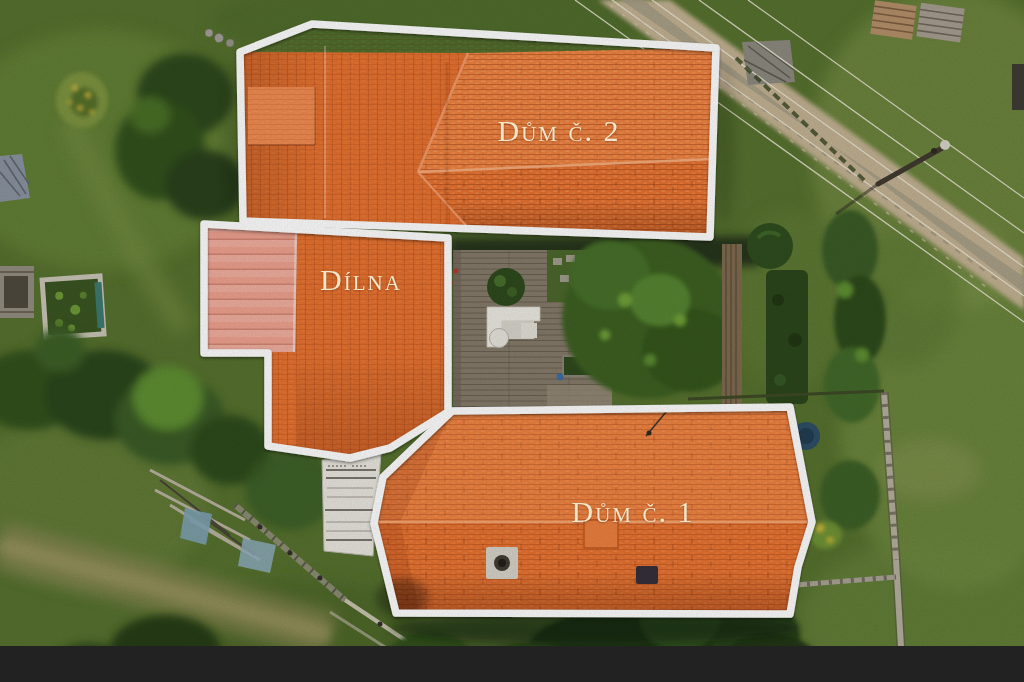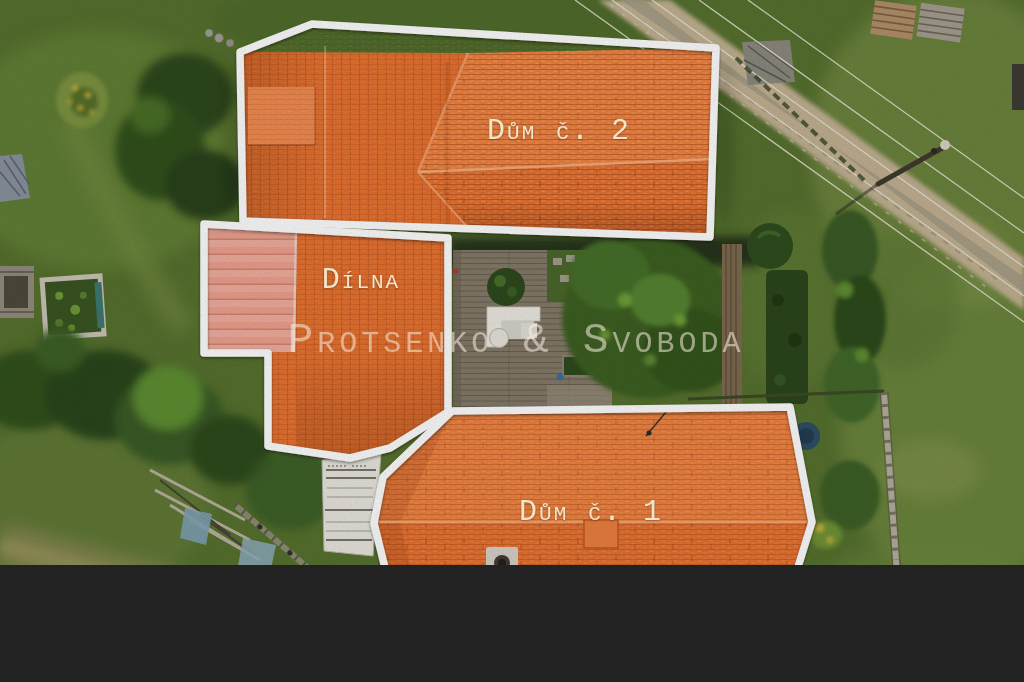--- a/index.html
+++ b/index.html
@@ -5,22 +5,22 @@
   :root{
     --roof-orange:#E8722F; --roof-orange-light:#F0823F; --roof-orange-dark:#DD6428;
     --roof-pink:#EFA28F; --roof-pink-light:#F4B3A2;
     --outline-white:#FFFFFF; --label-cream:#F3E6C8; --watermark-cream:rgba(247,239,224,0.55);
     --grass-base:#57722F; --grass-light:#7C9549; --grass-dark:#3F5A24;
     --tree-dark:#2A421B; --tree-mid:#3E6125; --tree-bright:#5F8F33;
     --path-tan:#C3B293; --deck-gray:#857B6A; --wall-gray:#B5AF9F;
     --fence-brown:#7E6B50; --sheet-white:#E9E7DE;
   }
   html,body{margin:0;padding:0;background:#222;}
-  .stage{position:relative;width:1024px;height:565px;overflow:hidden;
-         font-family:Liberation Mono, monospace;}
+  .stage{position:relative;width:1024px;height:646px;overflow:hidden;
+         font-family:Liberation Serif, serif;}
   .stage svg{position:absolute;left:0;top:0;}
   .label{position:absolute;transform:translate(-50%,-50%);
          font-variant:small-caps;font-size:30px;letter-spacing:2px;white-space:nowrap;
          color:var(--label-cream);text-shadow:0 1px 2px rgba(70,25,0,.35);}
   .watermark{position:absolute;transform:translate(-50%,-50%);
          font-variant:small-caps;font-size:43px;letter-spacing:4px;white-space:nowrap;
          color:var(--watermark-cream);}
 </style>
 </head>
 <body>
@@ -349,15 +349,14 @@
     <polygon points="312,24 716,48 710,237 243,221 240,52"></polygon>
     <polygon points="204,224 448,238 448,412 390,448 350,458 268,446 268,353 204,353"></polygon>
     <polygon points="452,411 790,407 812,522 798,567 790,614 396,613 374,523 383,477"></polygon>
   </g>
 
   <rect x="0" y="0" width="1024" height="682" fill="#888" filter="url(#grain)" opacity="0.10"></rect>
 </svg>
 
   <div class="label" style="left:559px;top:131px;">Dům č. 2</div>
   <div class="label" style="left:361px;top:280px;">Dílna</div>
-  <div class="label" style="left:591px;top:512px;">Dům č. 1</div>
-  <div class="watermark" style="left:516px;top:340px;">Protsenko &amp; Svoboda</div>
+  <div class="label" style="left:633px;top:512px;">Dům č. 1</div>
 </div>
 
 </body></html>

